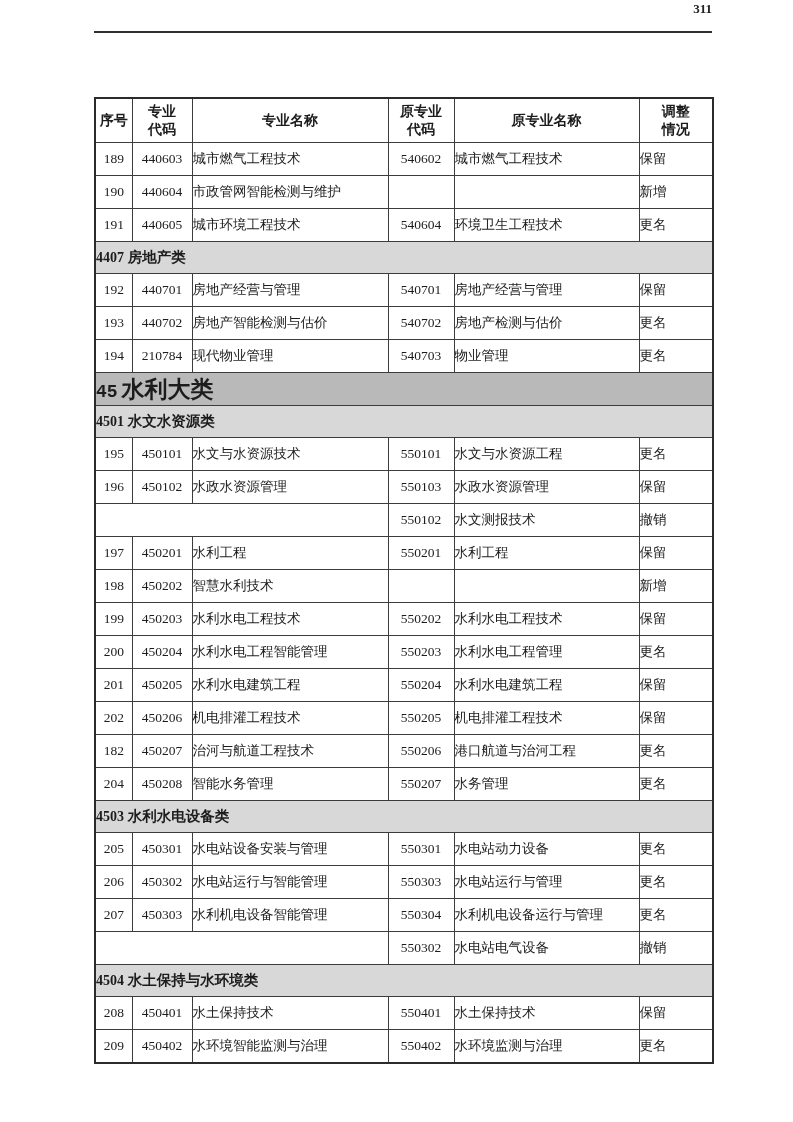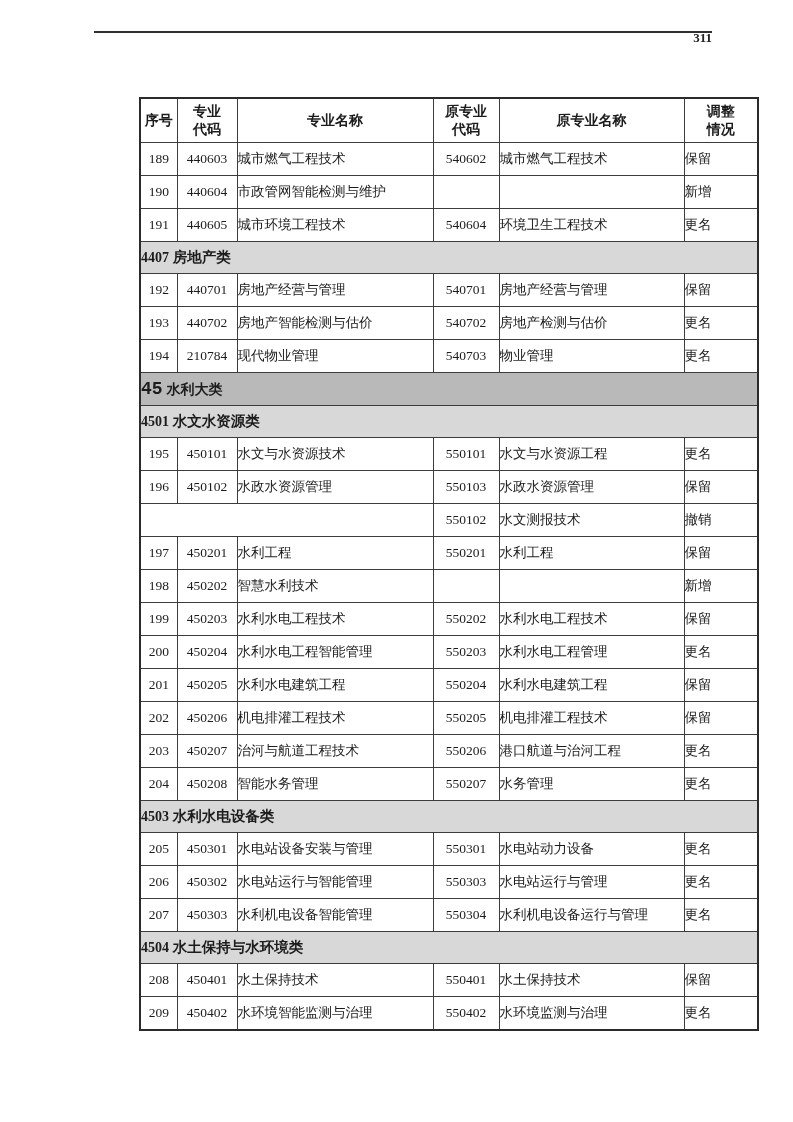--- a/index.html
+++ b/index.html
@@ -11,35 +11,33 @@
     color: #1c1c1c;
     overflow: hidden;
   }
   .page-number {
     position: absolute;
     top: 1px; right: 81px;
     font-family: "Liberation Serif", serif;
     font-weight: bold;
     font-size: 13px;
     color: #222;
-    margin-top: 29px;
   }
   .top-rule {
     position: absolute;
     left: 94px; top: 31px;
     width: 618px; height: 2px;
     background: #2f2f2f;
   }
   table.majors {
     position: absolute;
     left: 94px; top: 97px;
     width: 618px;
     border-collapse: collapse;
     table-layout: fixed;
-    margin-left: 45px;
   }
   table.majors col.c-no       { width: 37px; }
   table.majors col.c-code     { width: 60px; }
   table.majors col.c-name     { width: 196px; }
   table.majors col.c-oldcode  { width: 66px; }
   table.majors col.c-oldname  { width: 185px; }
   table.majors col.c-status   { width: 74px; }
 
   table.majors { border: 2px solid #2b2b2b; }
   table.majors th, table.majors td {
@@ -73,21 +71,21 @@
   }
   td.section.sub { background: #d8d8d8; height: 31px; }
   td.section.major { background: #b9b9b9; height: 32px; }
   td.section .sec-code {
     font-family: "Liberation Serif", serif;
     font-weight: bold;
   }
   td.section.sub .sec-code { font-size: 14px; }
   td.section.sub .sec-name { font-size: 14.5px; }
   td.section.major .sec-code { font-size: 18px; font-family: Liberation Mono, monospace; }
-  td.section.major .sec-name { font-size: 14px; }
+  td.section.major .sec-name { font-size: 23px; }
 </style>
 </head>
 <body>
 
 <div class="page-number">311</div>
 <div class="top-rule"></div>
 
 <table class="majors">
   <colgroup>
     <col class="c-no">
@@ -232,21 +230,21 @@
       </tr>
       <tr>
         <td class="num">202</td>
         <td class="num">450206</td>
         <td class="name-cell">机电排灌工程技术</td>
         <td class="num">550205</td>
         <td class="name-cell">机电排灌工程技术</td>
         <td class="status-cell">保留</td>
       </tr>
       <tr>
-        <td class="num">203</td>
+        <td class="num">182</td>
         <td class="num">450207</td>
         <td class="name-cell">治河与航道工程技术</td>
         <td class="num">550206</td>
         <td class="name-cell">港口航道与治河工程</td>
         <td class="status-cell">更名</td>
       </tr>
       <tr>
         <td class="num">204</td>
         <td class="num">450208</td>
         <td class="name-cell">智能水务管理</td>
@@ -275,20 +273,26 @@
       </tr>
       <tr>
         <td class="num">207</td>
         <td class="num">450303</td>
         <td class="name-cell">水利机电设备智能管理</td>
         <td class="num">550304</td>
         <td class="name-cell">水利机电设备运行与管理</td>
         <td class="status-cell">更名</td>
       </tr>
       <tr>
+        <td class="merged-left" colspan="3"></td>
+        <td class="num">550302</td>
+        <td class="name-cell">水电站电气设备</td>
+        <td class="status-cell">撤销</td>
+      </tr>
+      <tr>
         <td colspan="6" class="section sub"><span class="sec-code">4504</span> <span class="sec-name">水土保持与水环境类</span></td>
       </tr>
       <tr>
         <td class="num">208</td>
         <td class="num">450401</td>
         <td class="name-cell">水土保持技术</td>
         <td class="num">550401</td>
         <td class="name-cell">水土保持技术</td>
         <td class="status-cell">保留</td>
       </tr>

